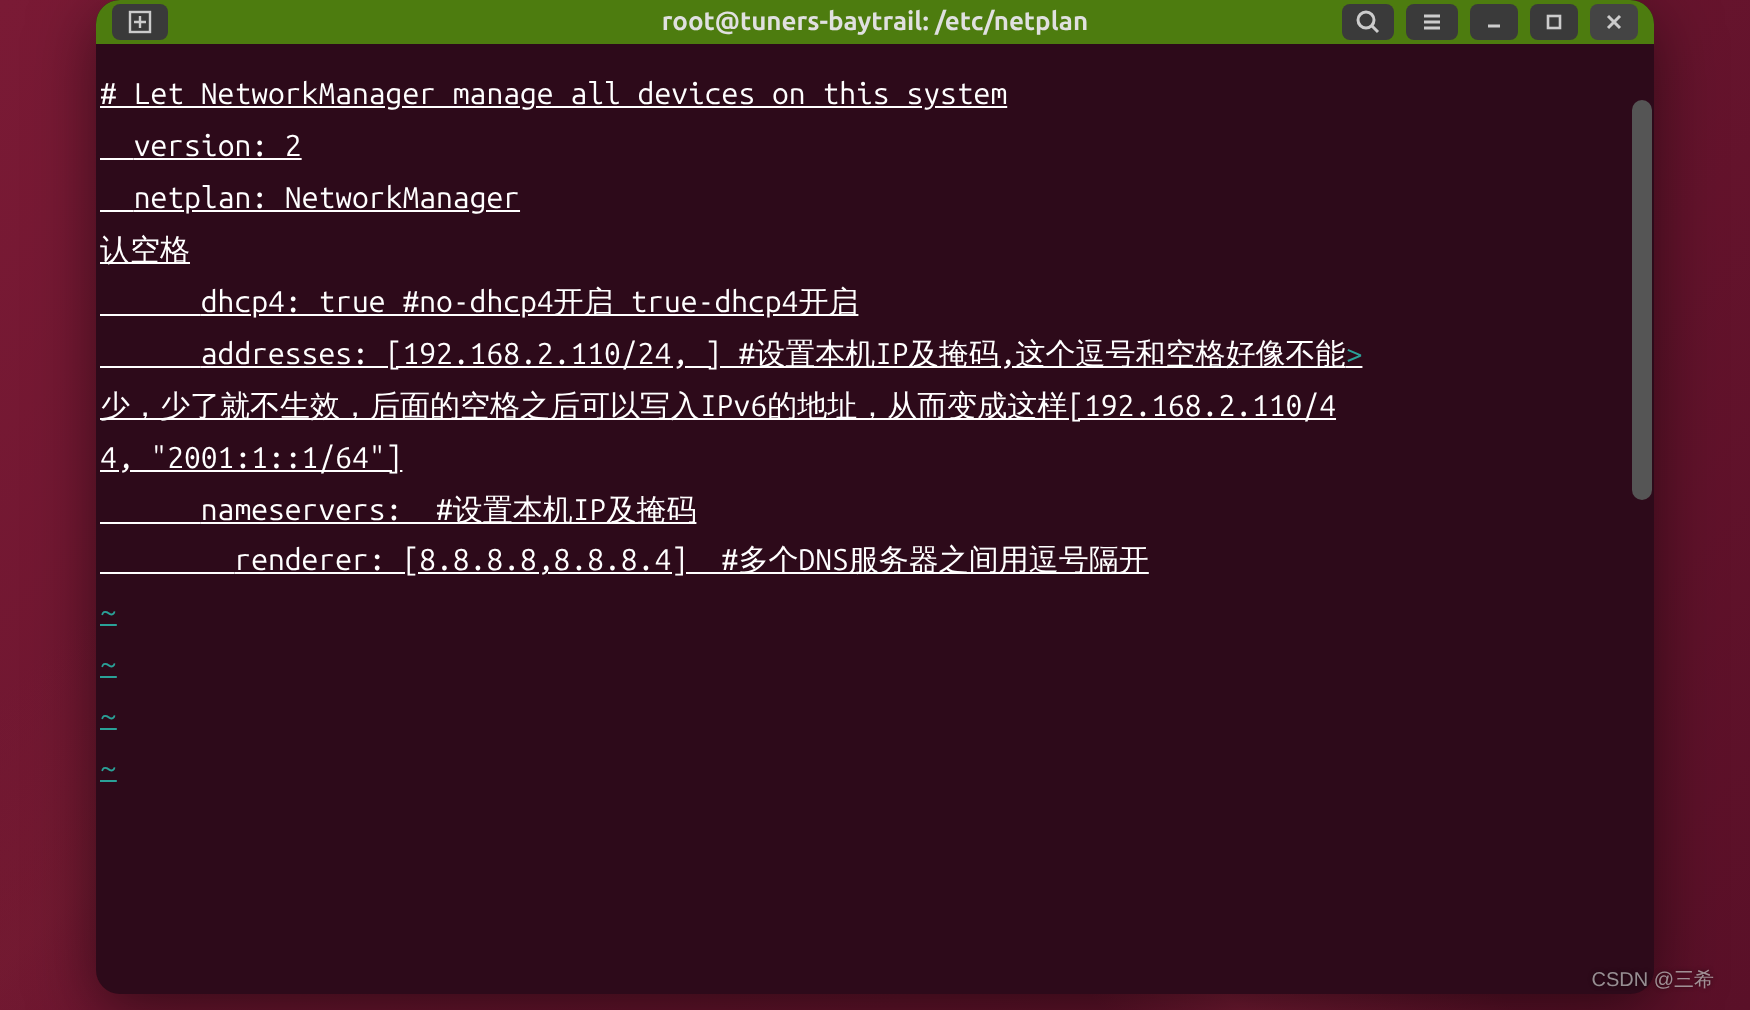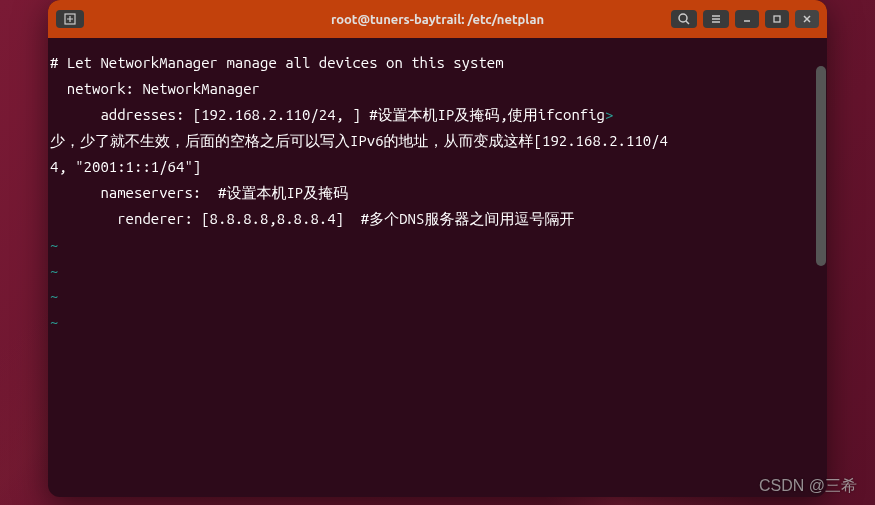--- a/index.html
+++ b/index.html
@@ -30,22 +30,22 @@
       right: 48px;
       bottom: 8px;
       background: #2d0a1a;
       border-radius: 12px;
       overflow: hidden;
       box-shadow: 0 8px 32px rgba(0,0,0,0.5);
       display: flex;
       flex-direction: column;
     }
     .titlebar {
-      height: 38px;
-      background: #c2410c;
+      height: 22px;
+      background: #4d7c0f;
       display: flex;
       align-items: center;
       padding: 0 8px;
       position: relative;
     }
     .titlebar-left {
       display: flex;
       align-items: center;
     }
     .new-tab-btn {
@@ -103,20 +103,21 @@
       overflow: hidden;
       position: relative;
       font-size: 15px;
       line-height: 1.73;
     }
     .text-line {
       color: #ffffff;
       white-space: pre-wrap;
       word-break: break-all;
       font-family: 'Ubuntu Mono', 'DejaVu Sans Mono', monospace;
+      text-decoration: underline;
     }
     .wrap-indicator {
       color: #2aa198;
     }
     .tilde {
       color: #2aa198;
     }
     .scrollbar {
       position: absolute;
       right: 1px;
@@ -124,21 +125,21 @@
       width: 10px;
       height: 200px;
       background: #555;
       border-radius: 5px;
     }
     .watermark {
       position: absolute;
       bottom: 8px;
       right: 18px;
       color: rgba(200,200,200,0.7);
-      font-size: 16px;
+      font-size: 10px;
       font-family: sans-serif;
       text-shadow: 0 0 2px rgba(0,0,0,0.5);
     }
     svg { display: block; }
   </style>
 </head>
 <body>
 
 <div class="desktop-bg"></div>
 
@@ -182,22 +183,25 @@
         <svg width="12" height="12" viewBox="0 0 12 12">
           <line x1="3" y1="3" x2="9" y2="9" stroke="#ccc" stroke-width="1.5"></line>
           <line x1="9" y1="3" x2="3" y2="9" stroke="#ccc" stroke-width="1.5"></line>
         </svg>
       </div>
     </div>
   </div>
 
   <div class="terminal-content">
     <div class="text-line"># Let NetworkManager manage all devices on this system</div>
-    <div class="text-line">  network: NetworkManager</div>
-    <div class="text-line"><span>      addresses: [192.168.2.110/24, ] #设置本机IP及掩码,使用ifconfig</span><span class="wrap-indicator">&gt;</span></div>
+    <div class="text-line">  version: 2</div>
+    <div class="text-line">  netplan: NetworkManager</div>
+    <div class="text-line">认空格</div>
+    <div class="text-line">      dhcp4: true #no-dhcp4开启 true-dhcp4开启</div>
+    <div class="text-line"><span>      addresses: [192.168.2.110/24, ] #设置本机IP及掩码,这个逗号和空格好像不能</span><span class="wrap-indicator">&gt;</span></div>
     <div class="text-line">少，少了就不生效，后面的空格之后可以写入IPv6的地址，从而变成这样[192.168.2.110/4</div>
     <div class="text-line">4, "2001:1::1/64"]</div>
     <div class="text-line">      nameservers:  #设置本机IP及掩码</div>
     <div class="text-line">        renderer: [8.8.8.8,8.8.8.4]  #多个DNS服务器之间用逗号隔开</div>
     <div class="text-line tilde">~</div>
     <div class="text-line tilde">~</div>
     <div class="text-line tilde">~</div>
     <div class="text-line tilde">~</div>
     <div class="scrollbar"></div>
   </div>

